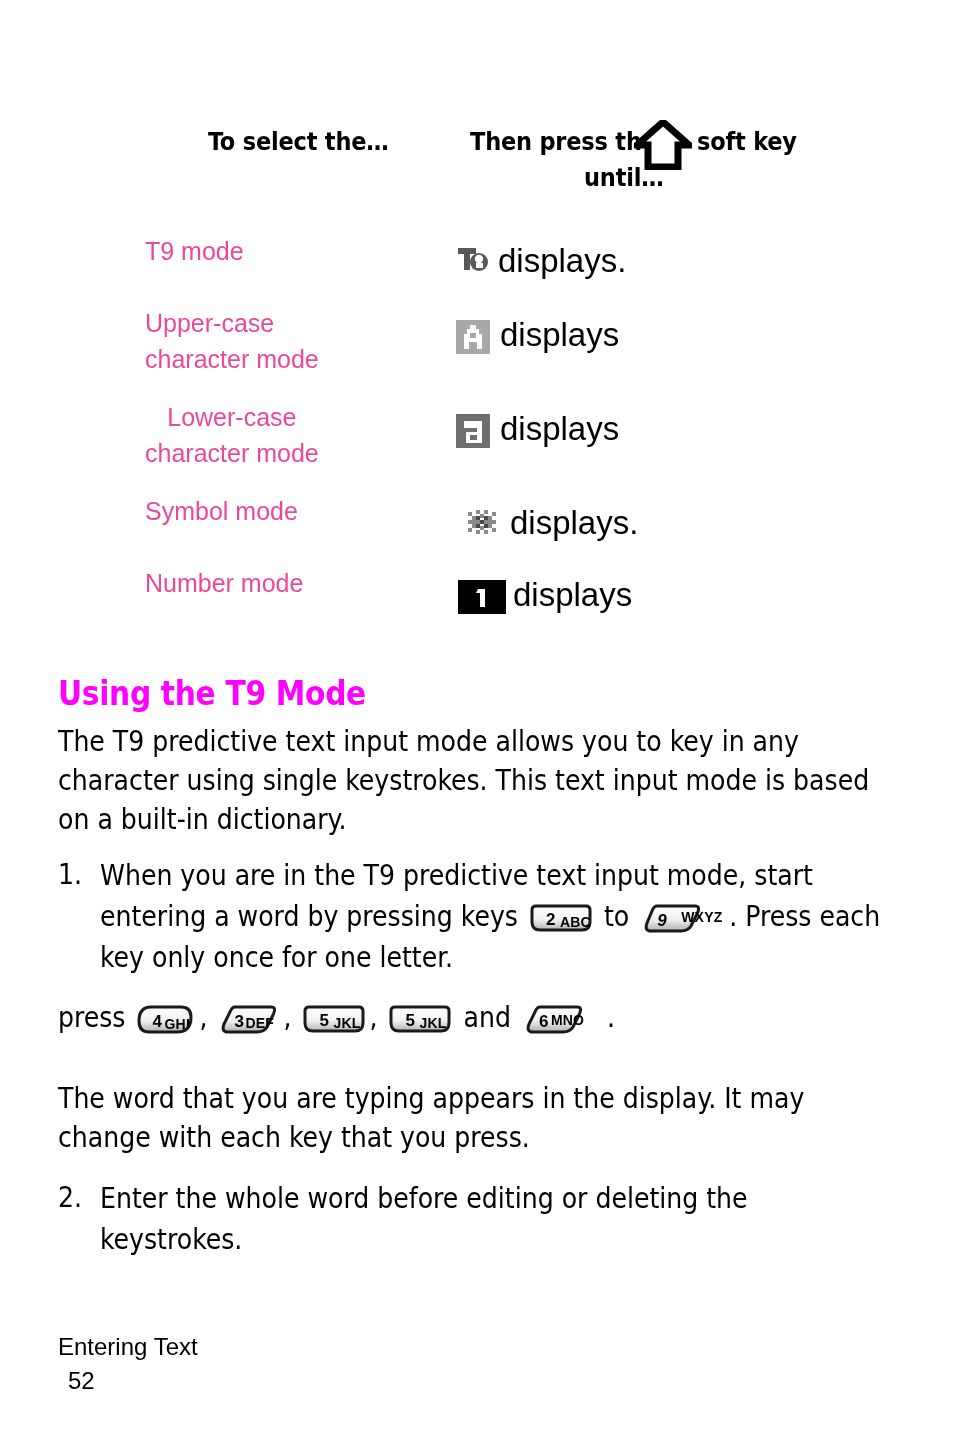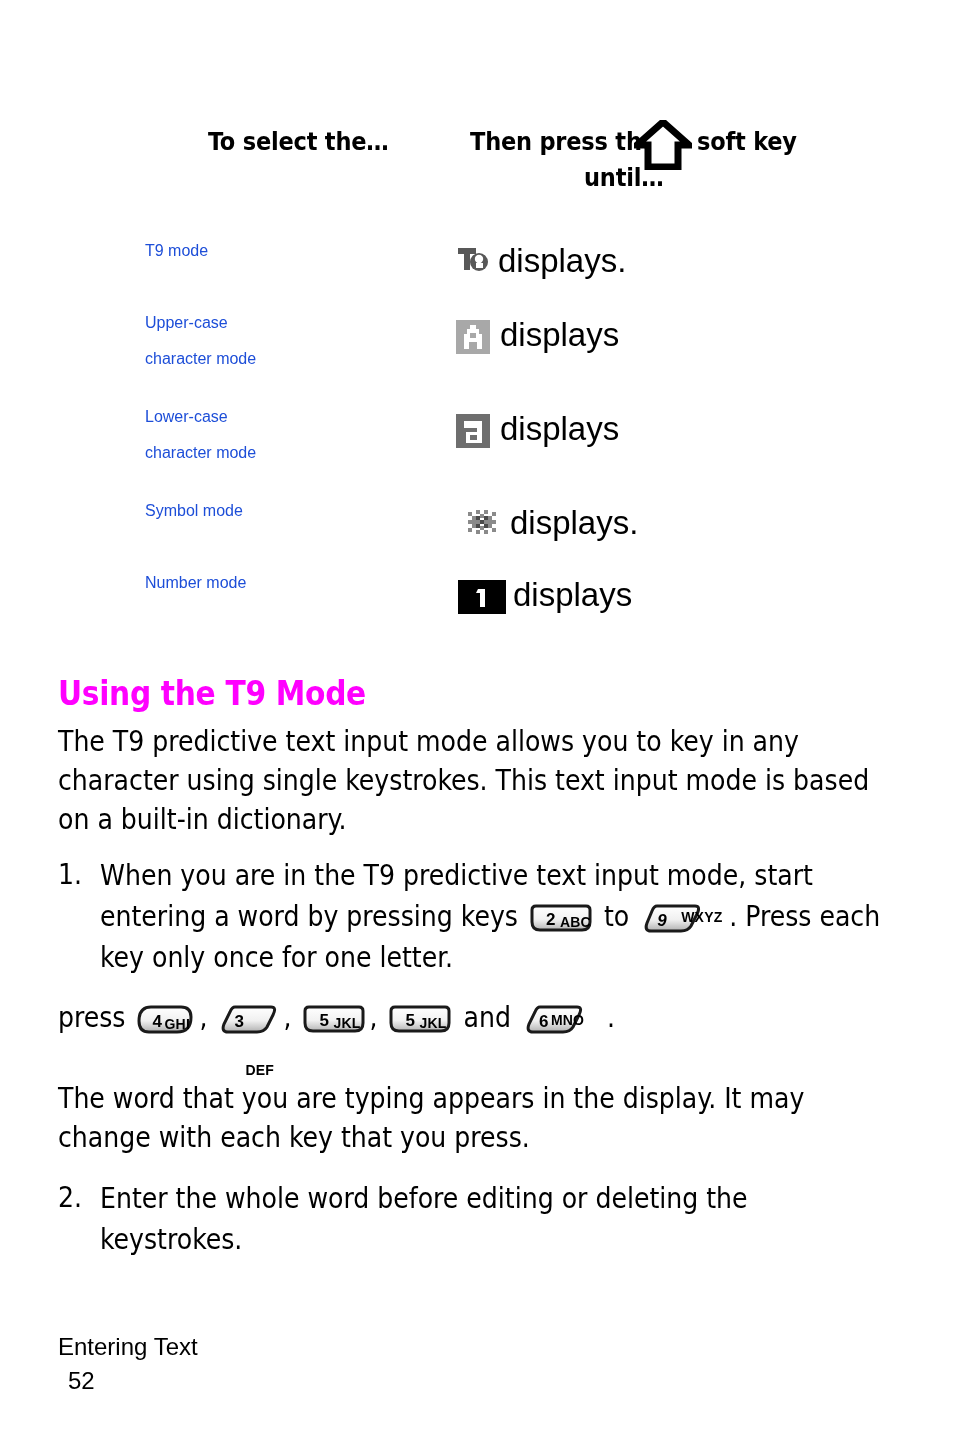--- a/index.html
+++ b/index.html
@@ -42,38 +42,38 @@
     width: 58px;
     height: 50px;
   }
 
   
   #mode-table { position: absolute; left: 0; top: 225px; width: 954px; }
   .mode-row { position: relative; height: auto; }
   .mode-label {
     position: absolute;
     left: 145px;
-    font-size: 16px;
+    font-size: 25px;
     line-height: 36px;
-    color: #1d4ed8;
+    color: #ec4899;
     white-space: pre-line;
   }
   .mode-desc {
     position: absolute;
     font-size: 33px;
     line-height: 30px;
     color: #000;
     white-space: nowrap;
   }
   .mode-icon { position: absolute; }
 
   
   #row-t9      .mode-label { top: 8px; }
   #row-upper   .mode-label { top: 80px; }
-  #row-lower   .mode-label { top: 174px; }
+  #row-lower   .mode-label { top: 174px; text-align: center; }
   #row-symbol  .mode-label { top: 268px; }
   #row-number  .mode-label { top: 340px; }
 
   #row-t9      .mode-desc { left: 498px; top: 21px; }
   #row-upper   .mode-desc { left: 500px; top: 95px; }
   #row-lower   .mode-desc { left: 500px; top: 189px; }
   #row-symbol  .mode-desc { left: 510px; top: 283px; }
   #row-number  .mode-desc { left: 513px; top: 355px; }
 
   #icon-t9-mode   { left: 456px; top: 245px; width: 34px; height: 28px; }
@@ -329,21 +329,21 @@
         <defs>
           <linearGradient id="kg4" x1="0" y1="0" x2="0" y2="1">
             <stop offset="0%" stop-color="#ffffff"></stop>
               <stop offset="55%" stop-color="#f0f0f0"></stop>
             <stop offset="100%" stop-color="#b0b0b0"></stop>
           </linearGradient>
         </defs>
         <path d="M16 3 H52 Q58 3 54 11 L48 23 Q45 28 38 28 H9 Q2 28 5 20 L11 8 Q13 3 16 3 Z" fill="url(#kg4)" stroke="#1a1a1a" stroke-width="3"></path>
       </svg>
       <span class="key-digit" style="left:15px; top:9px;">3</span>
-      <span class="key-letters" style="left:26px; top:12px;margin-top:47px;">DEF</span>
+      <span class="key-letters" style="left:26px; top:12px;">DEF</span>
     </span><span>,</span>
 
     <span class="phone-key">
       <svg width="62" height="32" viewBox="0 0 62 32">
         <defs>
           <linearGradient id="kg5" x1="0" y1="0" x2="0" y2="1">
             <stop offset="0%" stop-color="#ffffff"></stop>
               <stop offset="55%" stop-color="#f2f2f2"></stop>
             <stop offset="100%" stop-color="#b4b4b4"></stop>
           </linearGradient>

